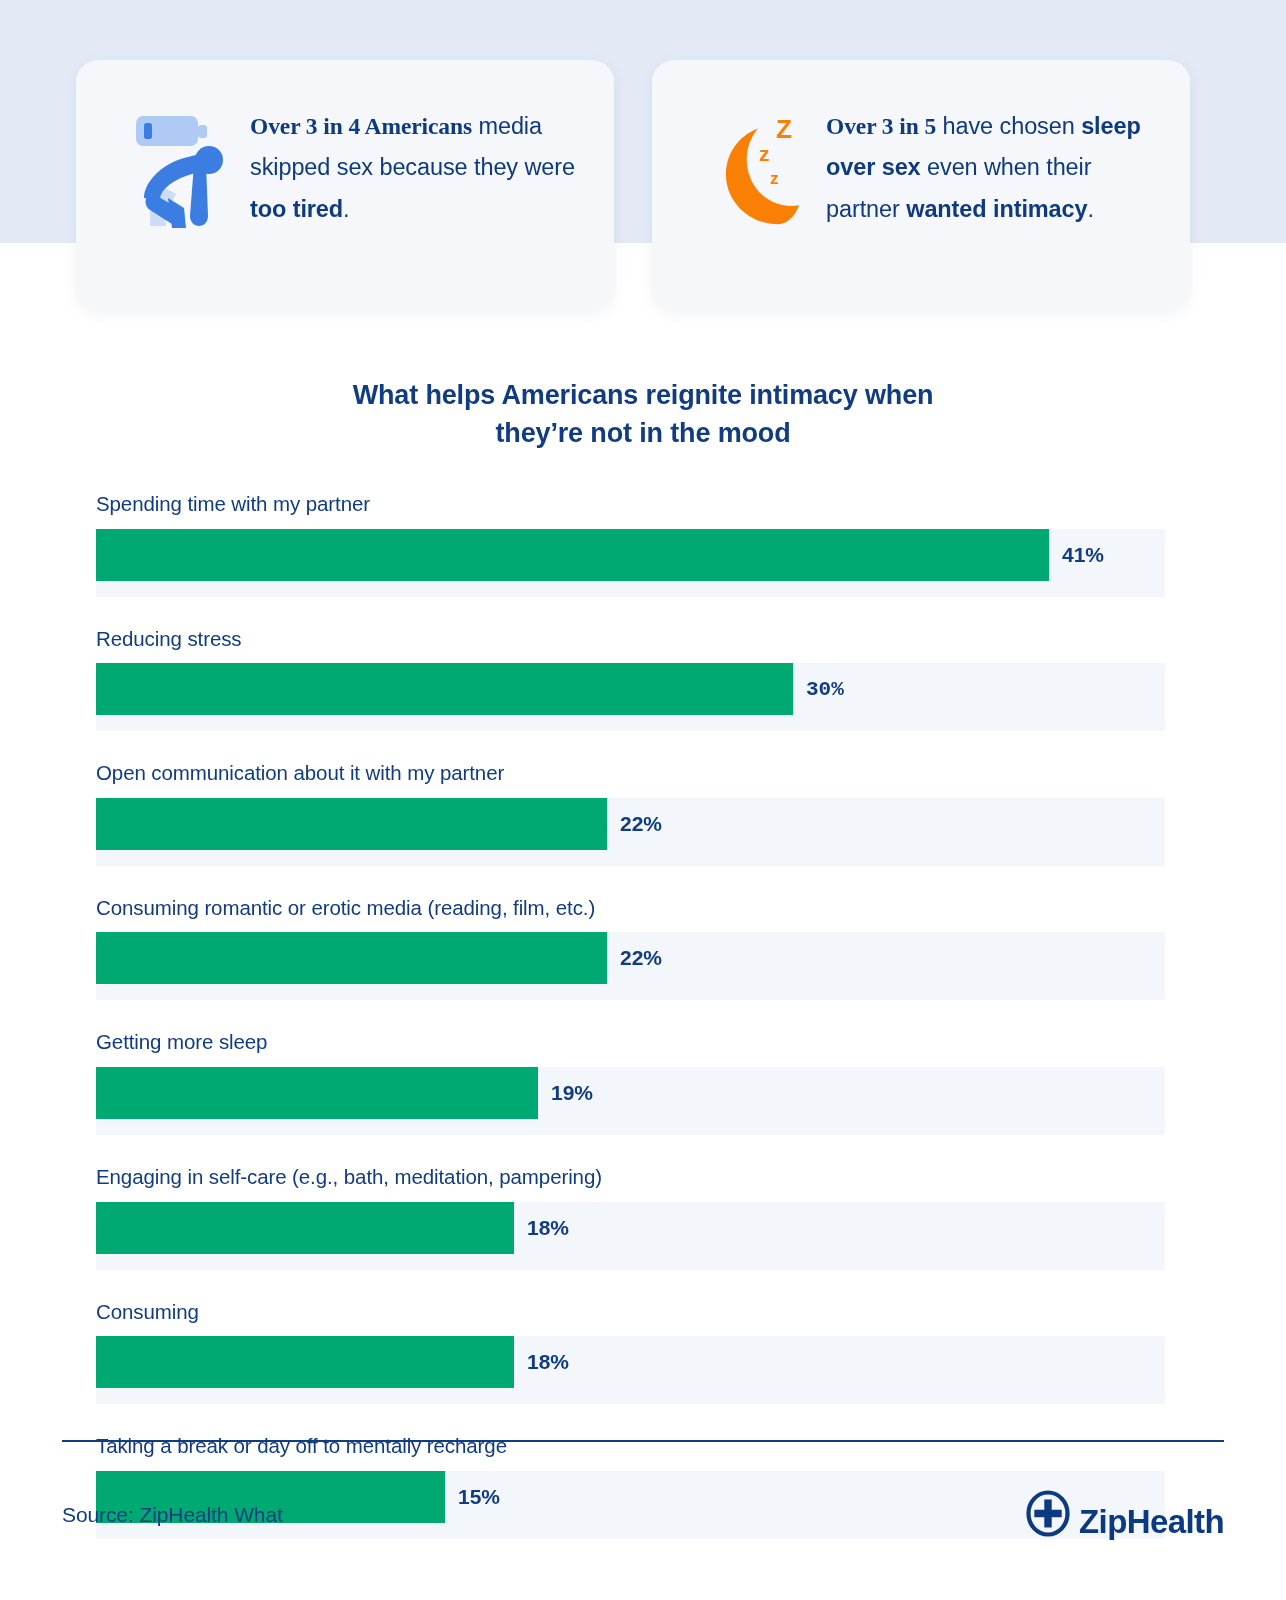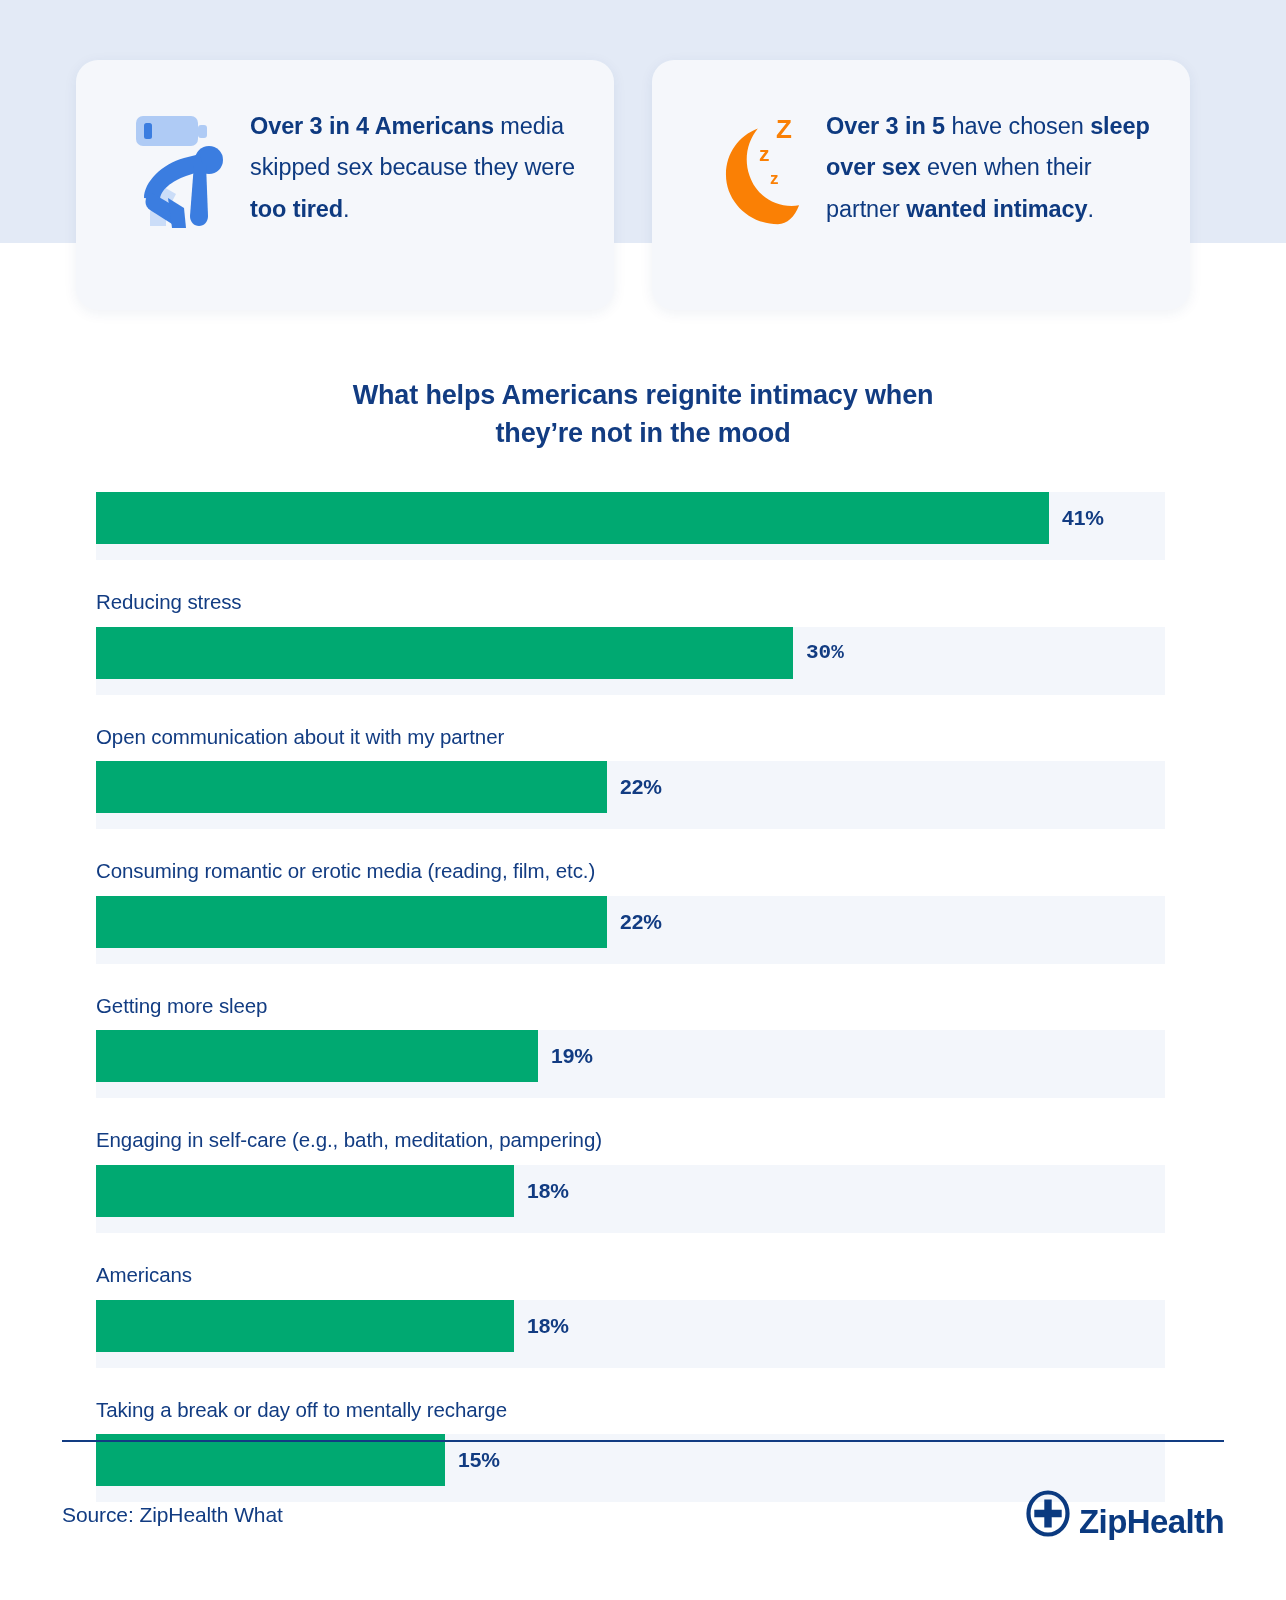--- a/index.html
+++ b/index.html
@@ -62,21 +62,21 @@
   .stat-card .text-wrap {
     flex: 1 1 auto;
     padding-left: 14px;
     color: #0E3A80;
     font-size: 23.5px;
     line-height: 1.76;
     letter-spacing: -0.1px;
   }
 
   .stat-card .text-wrap b { font-weight: 700; }
-  .stat-card .headline { font-weight: 700; }
+  .stat-card .headline { font-weight: 700; font-family: Liberation Serif, serif; }
 
   
   .chart-title {
     position: absolute;
     left: 0;
     top: 376px;
     width: 1286px;
     text-align: center;
     color: #123C82;
     font-size: 27px;
@@ -226,20 +226,21 @@
 
   </div>
 
   <div class="chart-title">
     <div>What helps Americans reignite intimacy when</div>
     <div>they’re not in the mood</div>
   </div>
 
   <div class="chart" id="chart">
       <div class="bar-row">
+        <div class="bar-label">Spending time with my partner</div>
         <div class="bar-track">
           <div class="bar-fill" style="width: 953px;"></div>
           <div class="bar-value" style="left: 953px;">41%</div>
         </div>
       </div>
       <div class="bar-row">
         <div class="bar-label">Reducing stress</div>
         <div class="bar-track">
           <div class="bar-fill" style="width: 697px;"></div>
           <div class="bar-value" style="left: 697px; font-family: Liberation Mono, monospace;">30%</div>
@@ -267,21 +268,21 @@
         </div>
       </div>
       <div class="bar-row">
         <div class="bar-label">Engaging in self-care (e.g., bath, meditation, pampering)</div>
         <div class="bar-track">
           <div class="bar-fill" style="width: 418px;"></div>
           <div class="bar-value" style="left: 418px;">18%</div>
         </div>
       </div>
       <div class="bar-row">
-        <div class="bar-label">Americans</div>
+        <div class="bar-label">Consuming</div>
         <div class="bar-track">
           <div class="bar-fill" style="width: 418px;"></div>
           <div class="bar-value" style="left: 418px;">18%</div>
         </div>
       </div>
       <div class="bar-row">
         <div class="bar-label">Taking a break or day off to mentally recharge</div>
         <div class="bar-track">
           <div class="bar-fill" style="width: 349px;"></div>
           <div class="bar-value" style="left: 349px;">15%</div>

